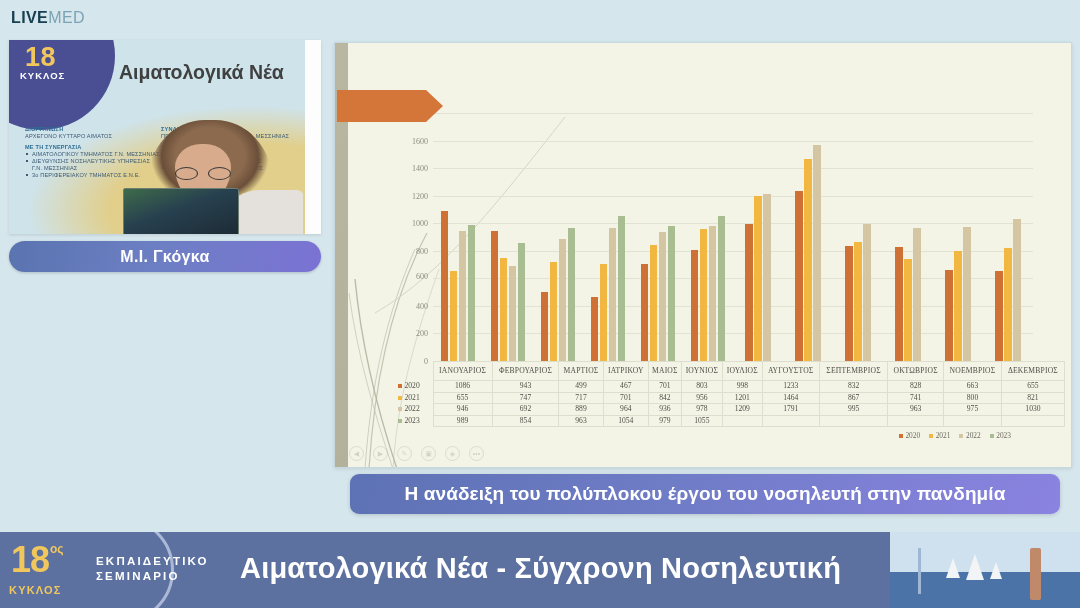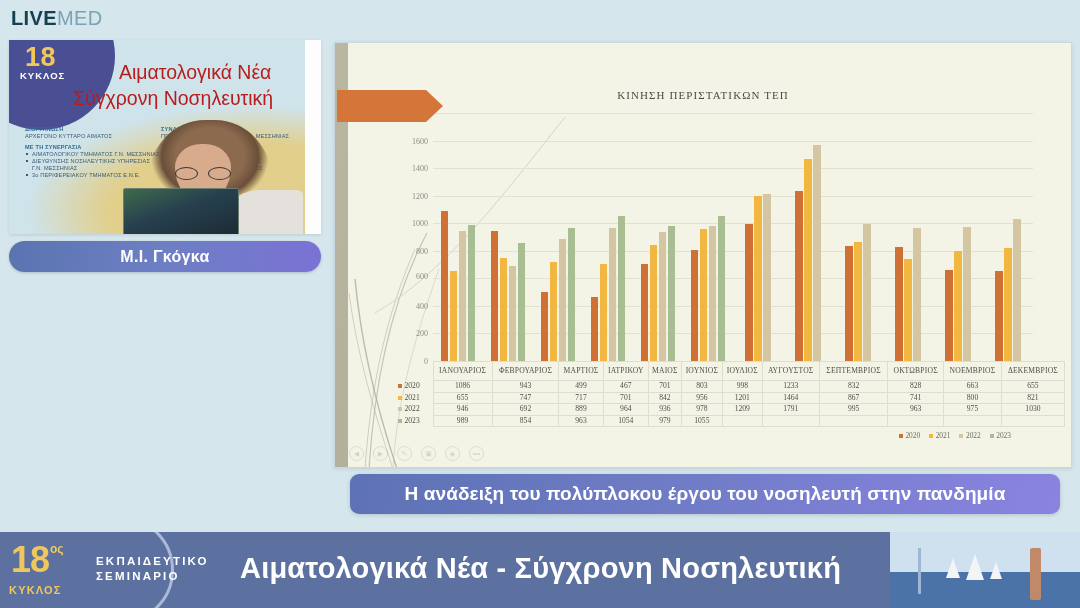--- a/index.html
+++ b/index.html
@@ -7,21 +7,21 @@
     width: 1080px; height: 608px;
     overflow: hidden;
     background: #d6e6ed;
     font-family: "Liberation Sans", sans-serif;
   }
   #app { position: relative; width: 1080px; height: 608px; background: #d6e6ed; }
 
   
   #logo {
     position: absolute; left: 11px; top: 8px;
-    font-size: 20px; letter-spacing: .4px; line-height: 20px;
+    font-size: 16px; letter-spacing: .4px; line-height: 20px;
   }
   #logo .live { font-weight: bold; color: #16404f; }
   #logo .med  { font-weight: normal; color: #7ba3b4; }
 
   
   #cam {
     position: absolute; left: 9px; top: 40px; width: 312px; height: 194px;
     background: #b9d3dd; overflow: hidden;
     box-shadow: 0 1px 3px rgba(0,0,0,.12);
   }
@@ -38,21 +38,21 @@
   }
   #cam .cyc-num {
     position: absolute; left: 16px; top: 2px; color: #f1c65c;
     font-size: 27px; font-weight: bold; letter-spacing: .5px;
   }
   #cam .cyc-lbl {
     position: absolute; left: 11px; top: 30px; color: #fff;
     font-size: 9.5px; font-weight: bold; letter-spacing: 1px;
   }
   #cam .t1, #cam .t2 {
-    position: absolute; color: #b91c1c; font-size: 19.5px; font-weight: 400; white-space: nowrap;
+    position: absolute; color: #404040; font-size: 19.5px; font-weight: 700; white-space: nowrap;
   }
   #cam .t1 { left: 110px; top: 21px; }
   #cam .t2 { left: 64px;  top: 47px; }
   #cam .blkA { position: absolute; left: 16px; top: 86px; width: 150px; }
   #cam .blkB { position: absolute; left: 152px; top: 86px; width: 160px; }
   #cam .hd   { color:#2f6f93; font-size:5.6px; font-weight:bold; letter-spacing:.2px; }
   #cam .ln   { color:#3b5a73; font-size:5.6px; letter-spacing:.15px; margin-top:1px; }
   #cam .sp   { margin-top: 5px; }
   #cam .bul  { padding-left: 7px; position: relative; }
   #cam .bul:before {
@@ -249,21 +249,20 @@
     <span class="live">LIVE</span><span class="med">MED</span>
   </div>
 
   <div id="cam">
     <div class="poster"></div>
     <div class="whitebar"></div>
     <div class="circle"></div>
     <div class="cyc-num">18</div>
     <div class="cyc-lbl">ΚΥΚΛΟΣ</div>
     <div class="t1">Αιματολογικά Νέα</div>
-    <div class="t2">Σύγχρονη Νοσηλευτική</div>
 
     <div class="blkA">
       <div class="hd">ΔΙΟΡΓΑΝΩΣΗ</div>
       <div class="ln">ΑΡΧΕΓΟΝΟ ΚΥΤΤΑΡΟ ΑΙΜΑΤΟΣ</div>
       <div class="hd sp">ΜΕ ΤΗ ΣΥΝΕΡΓΑΣΙΑ</div>
       <div class="ln bul">ΑΙΜΑΤΟΛΟΓΙΚΟΥ ΤΜΗΜΑΤΟΣ Γ.Ν. ΜΕΣΣΗΝΙΑΣ</div>
       <div class="ln bul">ΔΙΕΥΘΥΝΣΗΣ ΝΟΣΗΛΕΥΤΙΚΗΣ ΥΠΗΡΕΣΙΑΣ</div>
       <div class="ln" style="padding-left:7px">Γ.Ν. ΜΕΣΣΗΝΙΑΣ</div>
       <div class="ln bul">3ο ΠΕΡΙΦΕΡΕΙΑΚΟΥ ΤΜΗΜΑΤΟΣ Ε.Ν.Ε.</div>
     </div>
@@ -299,21 +298,20 @@
       <path d="M80 206 C 52 270, 36 340, 30 426" stroke="#b5b3a0" stroke-width="1" fill="none" opacity=".6"></path>
       <path d="M20 236 C 26 300, 40 360, 62 426" stroke="#aeac99" stroke-width="1.4" fill="none" opacity=".8"></path>
       <path d="M14 250 C 22 310, 38 366, 58 426" stroke="#b9b7a5" stroke-width="1" fill="none" opacity=".6"></path>
       <path d="M104 226 C 78 300, 62 360, 58 426" stroke="#c2c0ae" stroke-width="1" fill="none" opacity=".5"></path>
     </svg>
 
     <svg style="position:absolute;left:40px;top:60px;width:300px;height:220px" viewBox="0 0 300 220" preserveAspectRatio="none">
       <path d="M0 210 C 70 170, 130 90, 190 14" stroke="#d6d5c6" stroke-width="1" fill="none"></path>
     </svg>
 
-    <div id="chart-title">ΚΙΝΗΣΗ ΠΕΡΙΣΤΑΤΙΚΩΝ ΤΕΠ</div>
 
     <div id="plot">
         <div class="gl" style="top: 248px;"></div>
         <div class="ytick" style="top: 248px;">0</div>
         <div class="gl" style="top: 220.444px;"></div>
         <div class="ytick" style="top: 220.444px;">200</div>
         <div class="gl" style="top: 192.889px;"></div>
         <div class="ytick" style="top: 192.889px;">400</div>
         <div class="gl" style="top: 165.333px;"></div>
         <div class="ytick" style="top: 163px; text-align: right;">600</div>

